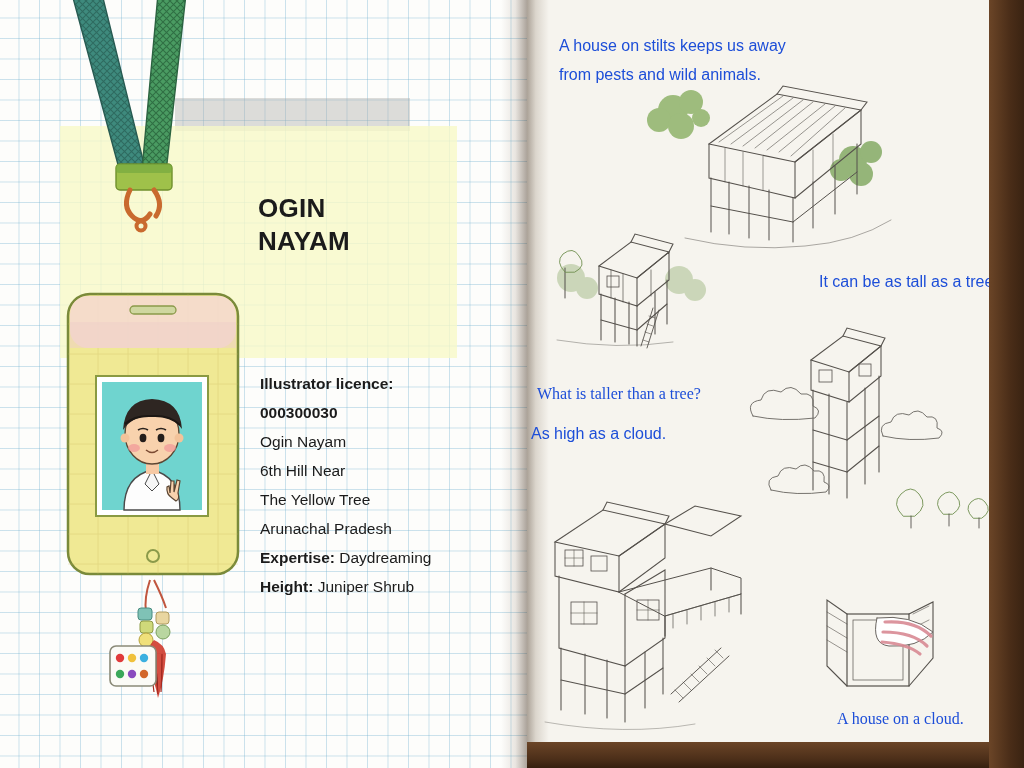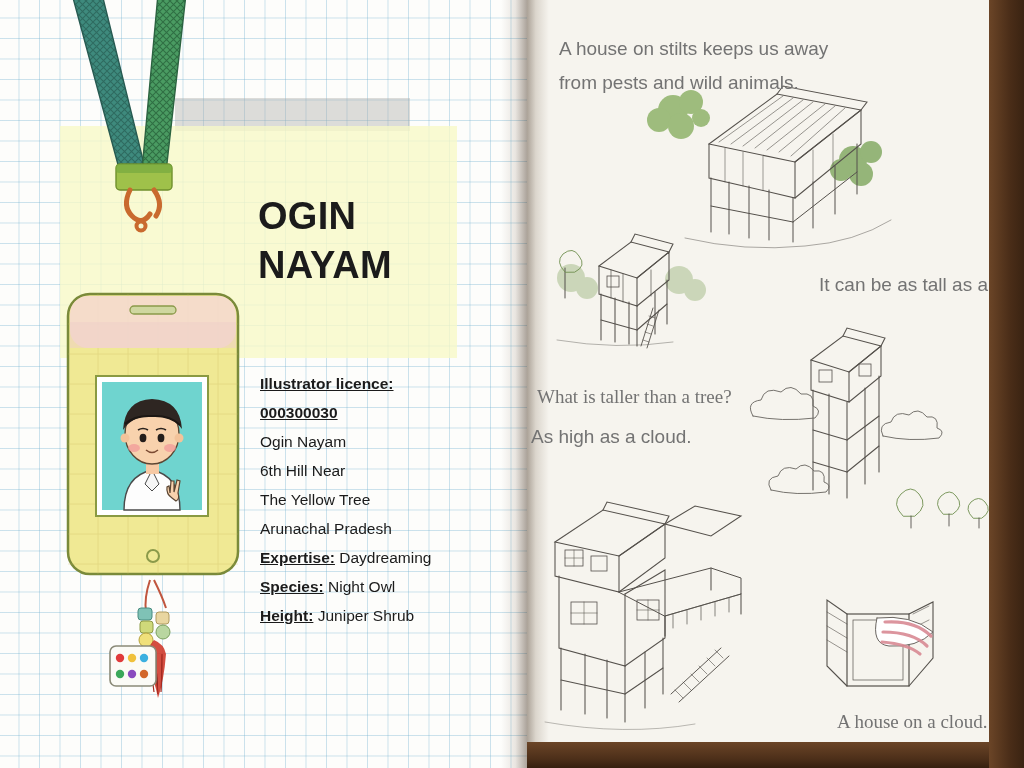--- a/index.html
+++ b/index.html
@@ -68,34 +68,34 @@
   }
 
   
   .lanyard-wrap{ position:absolute; left:58px; top:-6px; width:200px; height:300px; }
   .card-art { position:absolute; left:60px; top:288px; width:190px; height:310px; }
   .tassel-art{ position:absolute; left:110px; top:580px; width:120px; height:130px; }
 
   
   .name-block{
     position:absolute; left:258px; top:192px;
-    font-size:38px; font-weight:bold; color:#1b1b1b;
+    font-size:26px; font-weight:bold; color:#1b1b1b;
     line-height:1.28; letter-spacing:0.3px;
   }
   .licence-block{
     position:absolute; left:260px; top:370px; width:230px;
     font-size:15.5px; color:#1b1b1b; line-height:1.87;
   }
-  .licence-block .strong{ font-weight:bold;text-decoration:underline; }
+  .licence-block .strong{ font-weight:bold; }
   .licence-block .row{ white-space:nowrap; }
 
   
   .cap{
     position:absolute;
-    font-size:19px; color:#737373; line-height:1.8;
+    font-size:16px; color:#1d4ed8; line-height:1.8;
     white-space:nowrap;
   }
   .cap-1{ left:32px; top:32px; }
   .cap-2{ left:292px; top:268px; }
   .cap-3{ left:10px; top:380px;font-family:Liberation Serif, serif; }
   .cap-4{ left:4px; top:420px; }
   .cap-5{ left:310px; top:705px;font-family:Liberation Serif, serif; }
 
   svg { display:block; overflow:visible; }
 </style>
@@ -237,24 +237,20 @@
         <span>The Yellow Tree</span>
       </div>
       <div class="row">
         <span>Arunachal Pradesh</span>
       </div>
       <div class="row">
         <span class="strong">Expertise:</span>
         <span>Daydreaming</span>
       </div>
       <div class="row">
-        <span class="strong">Species:</span>
-        <span>Night Owl</span>
-      </div>
-      <div class="row">
         <span class="strong">Height:</span>
         <span>Juniper Shrub</span>
       </div>
     </div>
   </div>
 
   <div class="right-page">
 
     <svg style="position:absolute;left:0;top:0;" width="462" height="742" viewBox="0 0 462 742">
       <g stroke="#55514c" fill="none" stroke-width="1.05" stroke-linecap="round">

